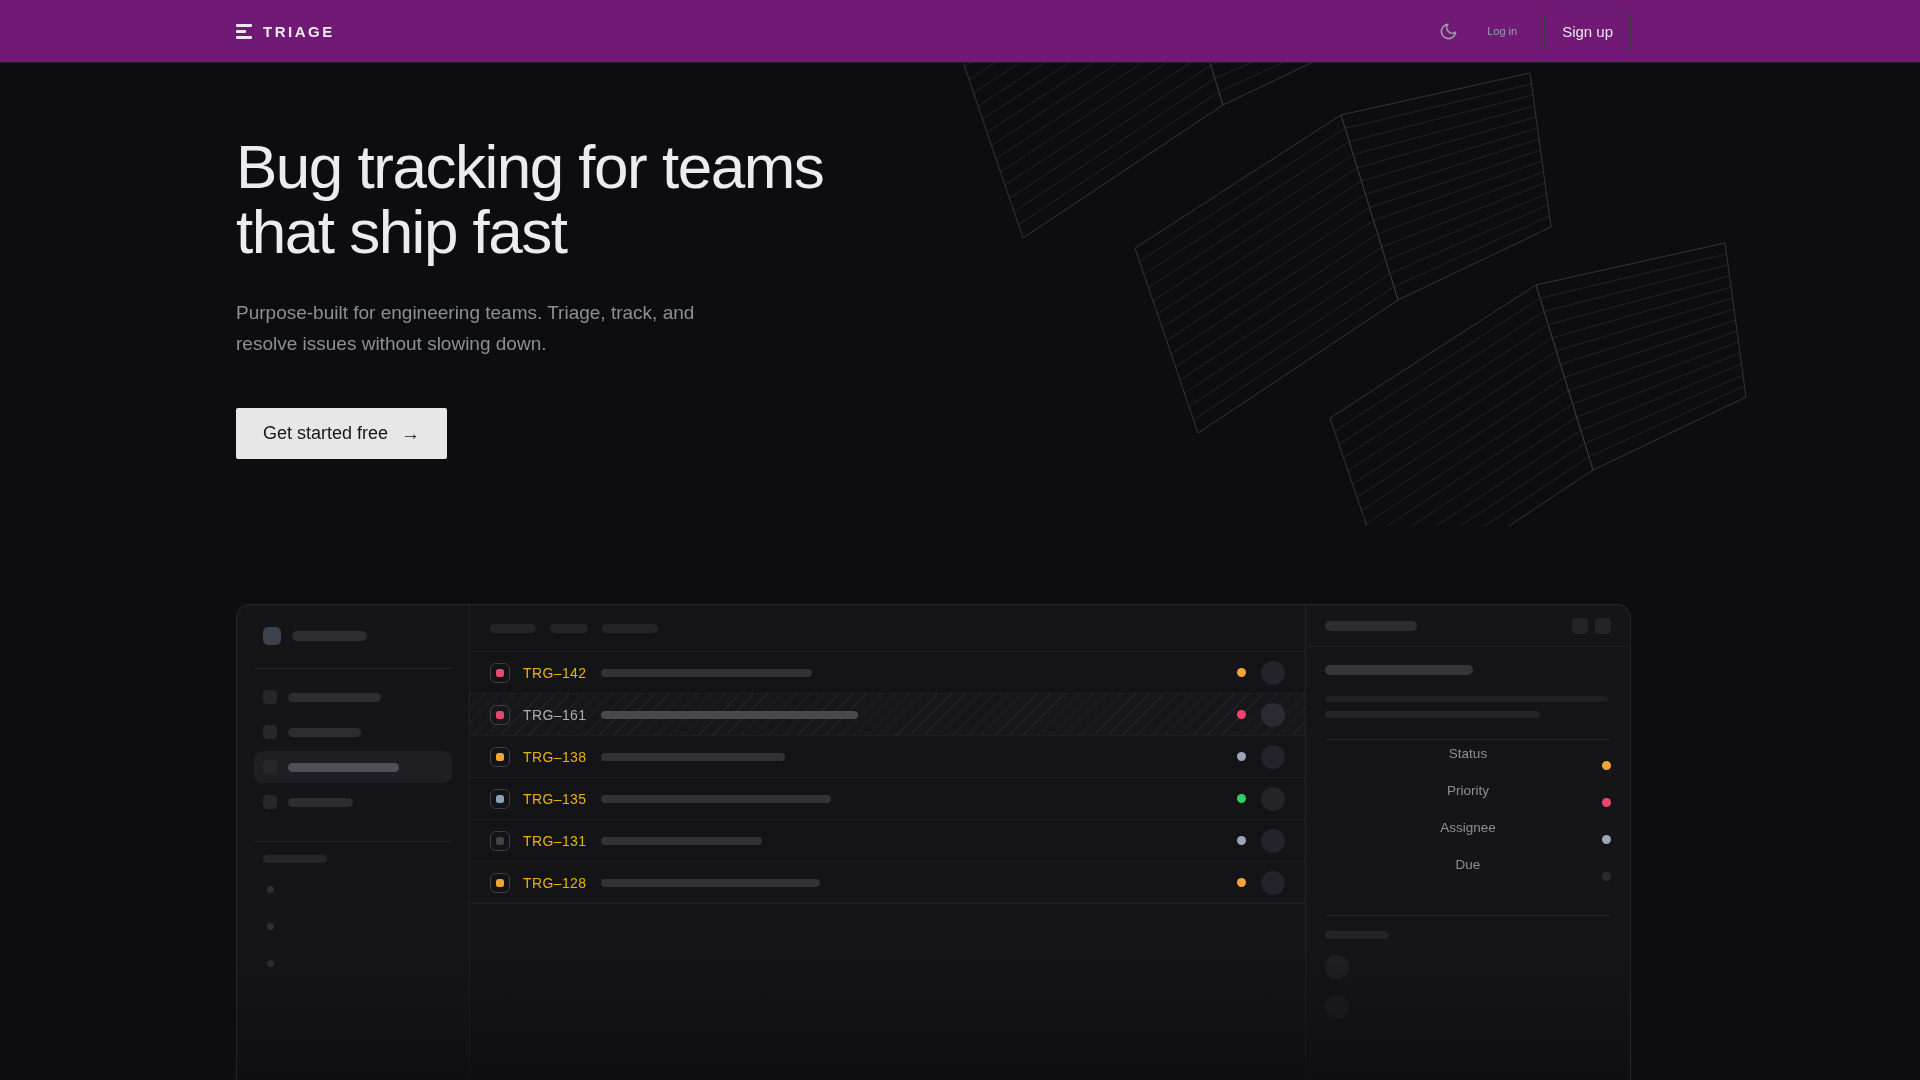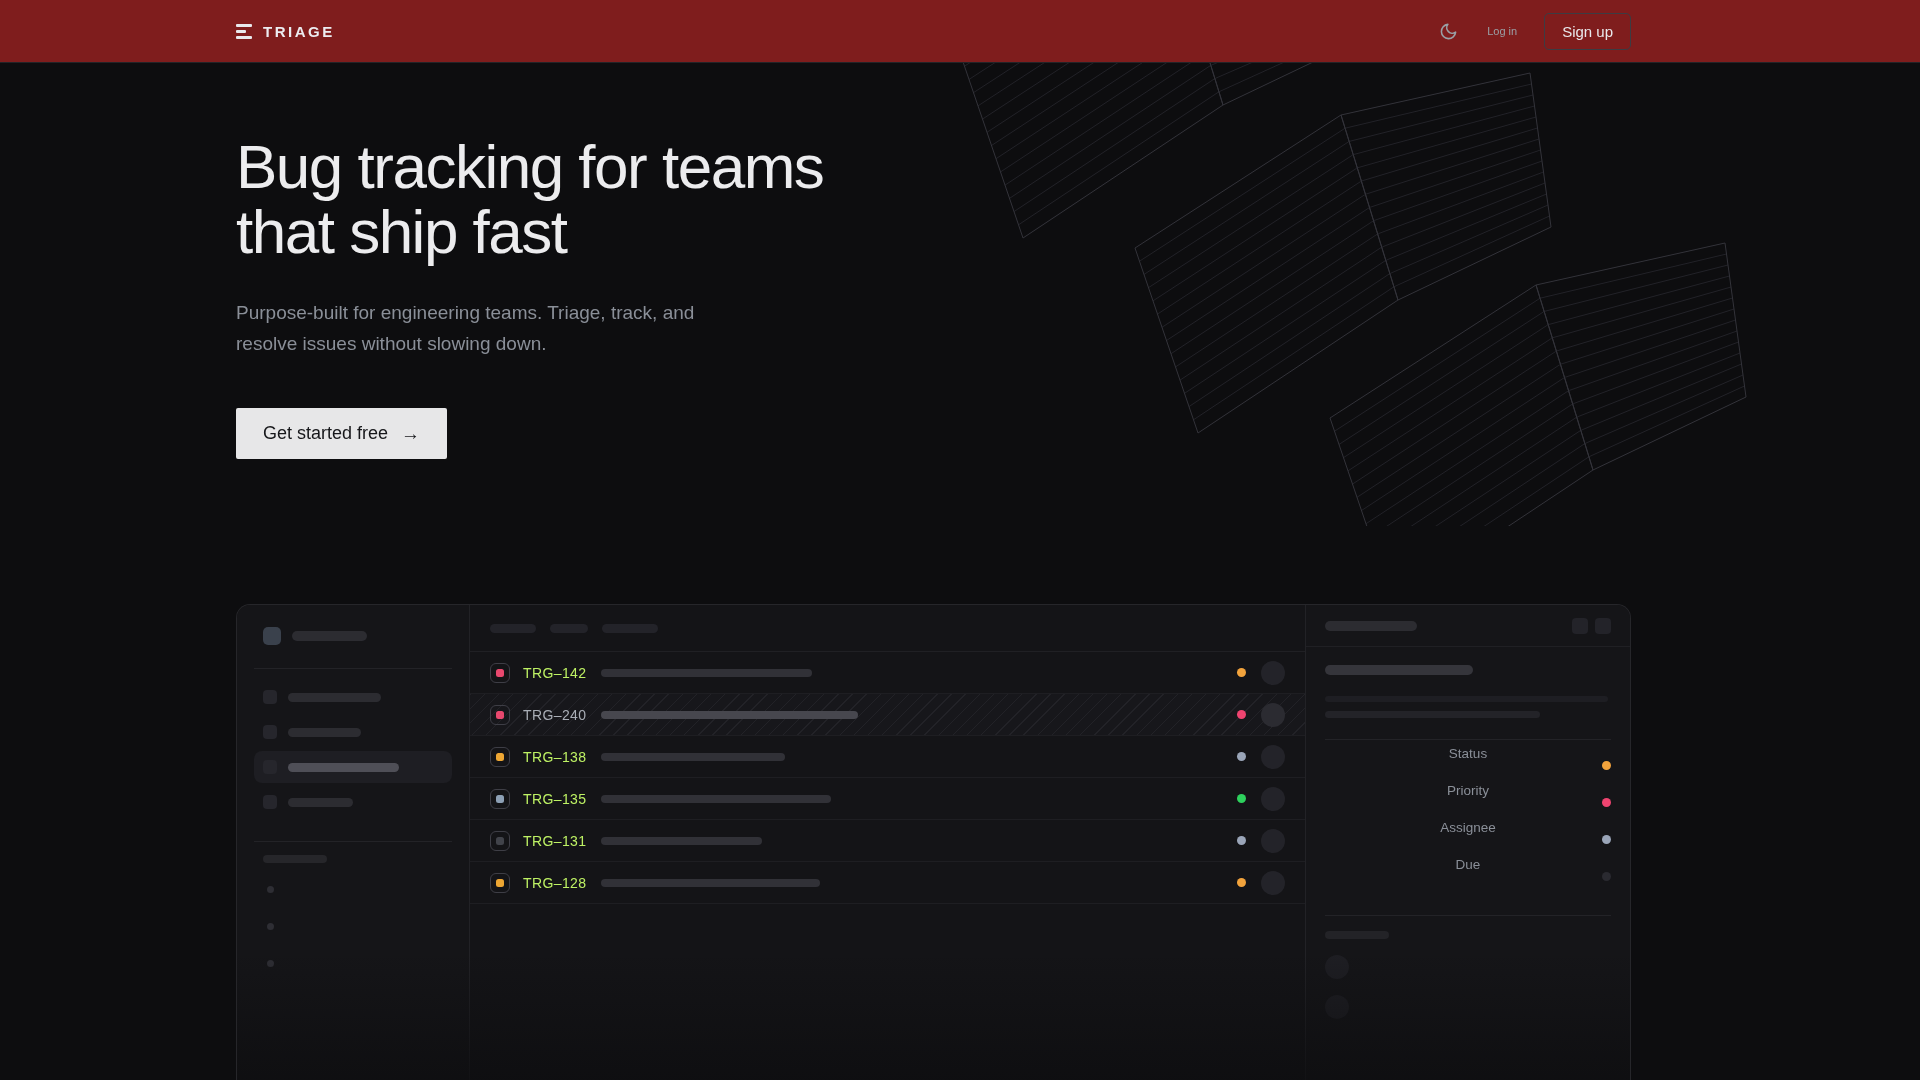--- a/index.html
+++ b/index.html
@@ -6,21 +6,21 @@
   html,body { margin:0; padding:0; }
   body {
     width:1920px; height:1080px; overflow:hidden;
     background:#0d0d0f;
     font-family:"Liberation Sans", sans-serif;
     color:#ececee;
   }
   .container { margin-left:236px; width:1395px; }
 
   
-  .navbar { height:63px; border-bottom:1px solid #232327; background:#7f1d1d; position:relative; z-index:5; }
+  .navbar { height:63px; border-bottom:1px solid #232327; background:#701a75; position:relative; z-index:5; }
   .nav-inner { display:flex; align-items:center; justify-content:space-between; height:100%; }
   .brand { display:flex; align-items:center; gap:11px; }
   .logo-icon { display:flex; flex-direction:column; gap:3px; width:16px; }
   .logo-icon i { display:block; height:3px; border-radius:1px; background:#e9e9ec; }
   .logo-icon i.b1 { width:16px; }
   .logo-icon i.b2 { width:10px; }
   .logo-icon i.b3 { width:16px; }
   .brand-name { font-size:15px; font-weight:bold; letter-spacing:2.5px; color:#ececf0; }
   .nav-right { display:flex; align-items:center; gap:27px; }
   .moon-btn { background:none; border:none; padding:2px; cursor:pointer; display:flex; }
@@ -68,21 +68,21 @@
   .mk-main { flex:1; min-width:0; display:flex; flex-direction:column; }
   .mk-list-header { height:47px; flex:none; border-bottom:1px solid #202024; display:flex; align-items:center; gap:14px; padding:0 20px; }
   .mk-list-header .pill { height:9px; border-radius:4.5px; background:#232329; }
   .issue-row { height:42px; flex:none; display:flex; align-items:center; padding:0 20px;
     border-bottom:1px solid #1e1e22; cursor:pointer; }
   .issue-row.selected { background-color:#17171b;
     background-image:repeating-linear-gradient(135deg, #222227 0 1px, transparent 1px 10px); }
   .type-icon { width:20px; height:20px; flex:none; border:1.5px solid #3e3e46; border-radius:6px;
     display:flex; align-items:center; justify-content:center; }
   .type-icon i { display:block; width:8px; height:8px; border-radius:2.5px; }
-  .issue-id { margin-left:13px; width:68px; font-size:14px; letter-spacing:0.4px; color:#bef264; }
+  .issue-id { margin-left:13px; width:68px; font-size:14px; letter-spacing:0.4px; color:#eab308; }
   .issue-row.selected .issue-id { color:#a9aeb6; }
   .title-bar { margin-left:10px; height:8px; border-radius:4px; background:#313137; }
   .issue-row.selected .title-bar { background:#47474e; }
   .status-dot { margin-left:auto; width:9px; height:9px; border-radius:50%; flex:none; }
   .avatar { margin-left:15px; width:24px; height:24px; border-radius:50%; background:#232329; flex:none; }
   .issue-row.selected .avatar { background:#2b2b31; }
 
   
   .mk-panel { width:325px; flex:none; border-left:1px solid #222226; background:#151518; display:flex; flex-direction:column; }
   .mk-panel-header { height:42px; flex:none; border-bottom:1px solid #202024; display:flex; align-items:center; padding:0 19px; }
@@ -287,21 +287,21 @@
     <span class="issue-id">TRG–142</span>
     <span class="title-bar" style="width: 211px;"></span>
     <span class="status-dot" style="background: rgb(242, 163, 60);"></span>
     <span class="avatar"></span>
   </div>
 
   <div class="issue-row selected">
     <span class="type-icon">
               <i style="background: rgb(232, 72, 110);"></i>
             </span>
-    <span class="issue-id">TRG–240</span>
+    <span class="issue-id">TRG–161</span>
     <span class="title-bar" style="width: 257px;"></span>
     <span class="status-dot" style="background: rgb(239, 68, 112);"></span>
     <span class="avatar"></span>
   </div>
 
   <div class="issue-row">
     <span class="type-icon">
               <i style="background: rgb(237, 166, 51);"></i>
             </span>
     <span class="issue-id">TRG–138</span>

